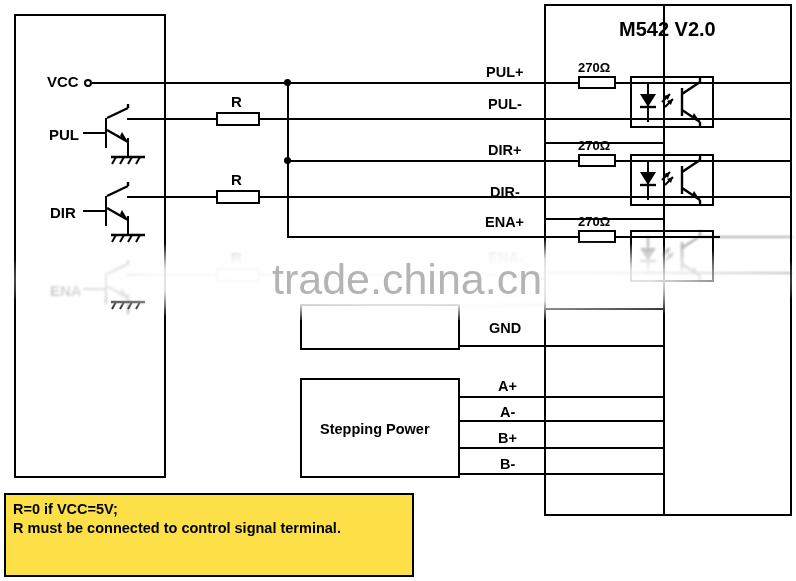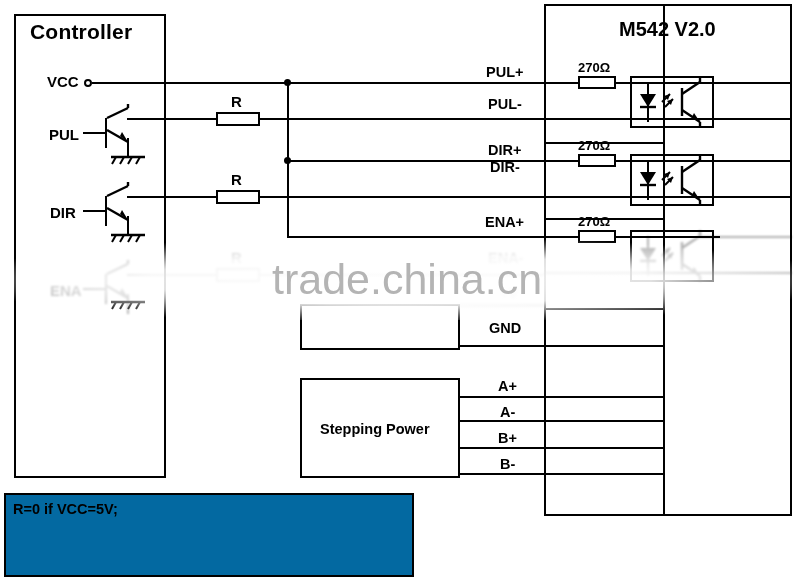--- a/index.html
+++ b/index.html
@@ -24,38 +24,37 @@
   
   .res{position:absolute;border:2px solid #000;background:#fff;box-sizing:border-box;}
 
   
   .term{position:absolute;width:8px;height:8px;border:2px solid #000;border-radius:50%;background:#fff;box-sizing:border-box;}
 
   
   .gnd{position:absolute;}
 
   
-  .note{position:absolute;border:2px solid #000;box-sizing:border-box;background:#0369a1;padding:5px 7px 12px 7px;}
+  .note{position:absolute;border:2px solid #000;box-sizing:border-box;background:#fde047;padding:5px 7px 12px 7px;}
   .note div{font-size:14.5px;font-weight:bold;color:#000;line-height:1.30;white-space:nowrap;}
 
   
   .wm{position:absolute;font-size:43px;color:#b4b4b4;font-weight:400;letter-spacing:0px;
       white-space:nowrap;pointer-events:none;}
   .haze{position:absolute;pointer-events:none;
         background:radial-gradient(ellipse at center, rgba(255,255,255,.97) 0%, rgba(255,255,255,.88) 45%, rgba(255,255,255,0) 78%);}
   .faded{opacity:.30;filter:blur(1.1px);}
   .faded2{opacity:.16;filter:blur(1.6px);}
 </style>
 </head>
 <body>
 
 <div id="stage">
 
   <div class="box" style="left:14px;top:14px;width:152px;height:464px;"></div>
-  <div class="lbl title-ctrl" style="left:30px;top:20px;">Controller</div>
 
   <div class="lbl sig" style="left:47px;top:73px;text-align:center;">VCC</div>
   <div class="term" style="left:84px;top:79px;"></div>
 
   <div class="lbl sig" style="left:49px;top:126px;">PUL</div>
 
   <div class="lbl sig" style="left:50px;top:204px;">DIR</div>
 
   <div class="hw" style="left:83px;top:132px;width:22px;"></div>
   <div class="vw" style="left:105px;top:118px;height:30px;"></div>
@@ -148,21 +147,21 @@
   <div class="hw" style="left:544px;top:308px;width:120px;"></div>
   <div class="hw" style="left:544px;top:345px;width:120px;"></div>
   <div class="hw" style="left:544px;top:396px;width:120px;"></div>
   <div class="hw" style="left:544px;top:420px;width:120px;"></div>
   <div class="hw" style="left:544px;top:447px;width:120px;"></div>
   <div class="hw" style="left:544px;top:473px;width:120px;"></div>
 
   <div class="lbl pin" style="left:486px;top:64px;">PUL+</div>
   <div class="lbl pin" style="left:488px;top:96px;">PUL-</div>
   <div class="lbl pin" style="left:488px;top:142px;">DIR+</div>
-  <div class="lbl pin" style="left:490px;top:159px;text-align:center;">DIR-</div>
+  <div class="lbl pin" style="left:490px;top:184px;text-align:center;">DIR-</div>
   <div class="lbl pin" style="left:485px;top:214px;">ENA+</div>
   <div class="lbl pin faded" style="left:488px;top:250px;">ENA-</div>
   <div class="lbl pin faded2" style="left:500px;top:285px;">+V</div>
   <div class="lbl pin" style="left:489px;top:320px;">GND</div>
   <div class="lbl pin" style="left:498px;top:378px;">A+</div>
   <div class="lbl pin" style="left:500px;top:404px;">A-</div>
   <div class="lbl pin" style="left:498px;top:430px;">B+</div>
   <div class="lbl pin" style="left:500px;top:456px;">B-</div>
 
   <div class="vw" style="left:663px;top:4px;height:512px;"></div>
@@ -247,15 +246,16 @@
   <div class="hw" style="left:458px;top:396px;width:88px;"></div>
   <div class="hw" style="left:458px;top:420px;width:88px;"></div>
   <div class="hw" style="left:458px;top:447px;width:88px;"></div>
   <div class="hw" style="left:458px;top:473px;width:88px;"></div>
 
   <div class="haze" style="left:0px;top:240px;width:796px;height:80px;"></div>
   <div class="wm" style="left:272px;top:255px;text-align:center;">trade.china.cn</div>
 
   <div class="note" style="left:4px;top:493px;width:410px;height:84px;">
     <div>R=0 if VCC=5V;</div>
+    <div>R must be connected to control signal terminal.</div>
   </div>
 
 </div>
 
 </body></html>

